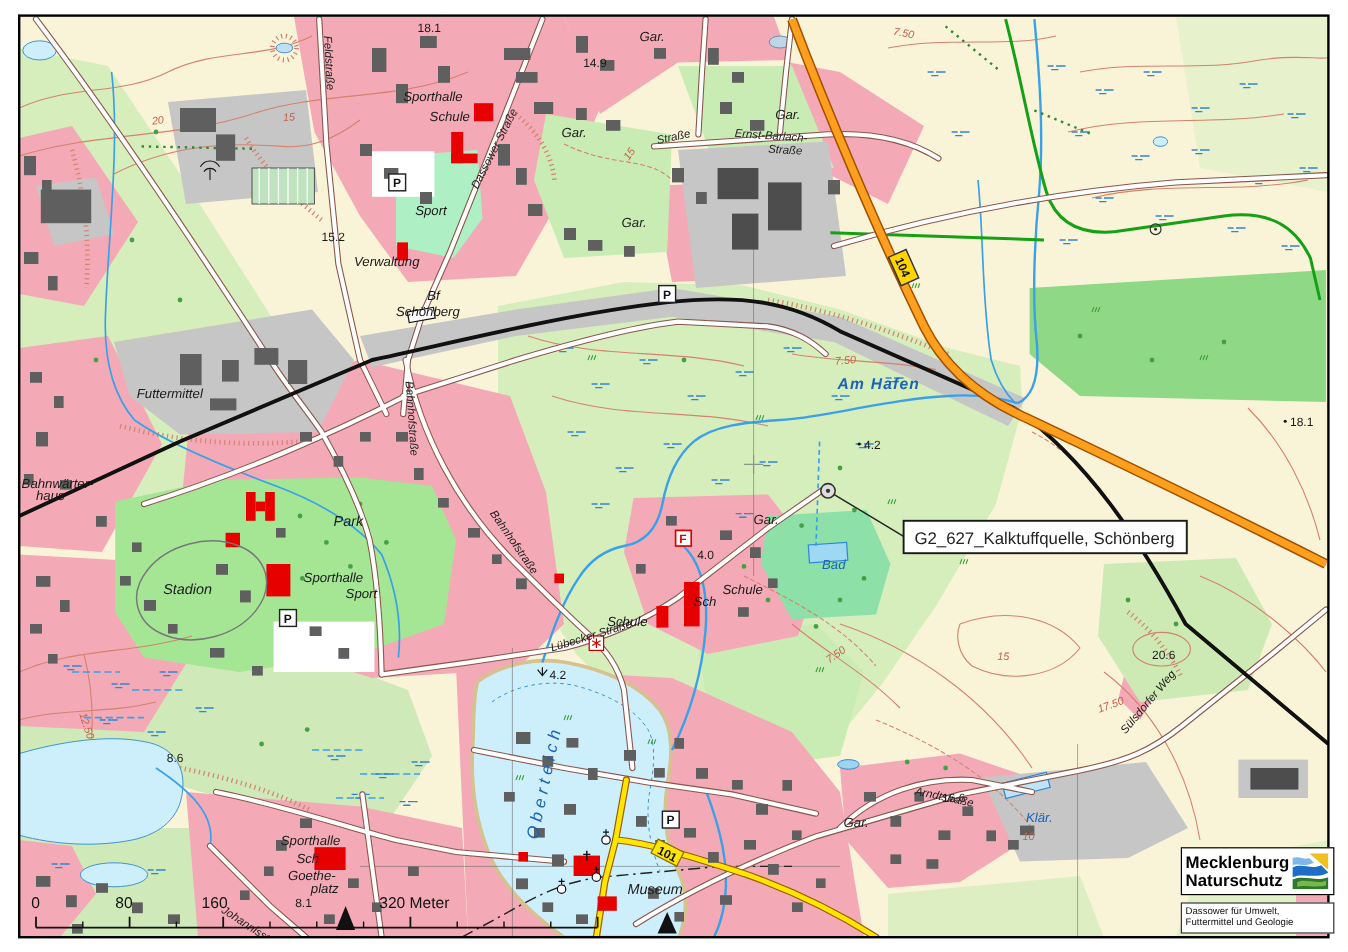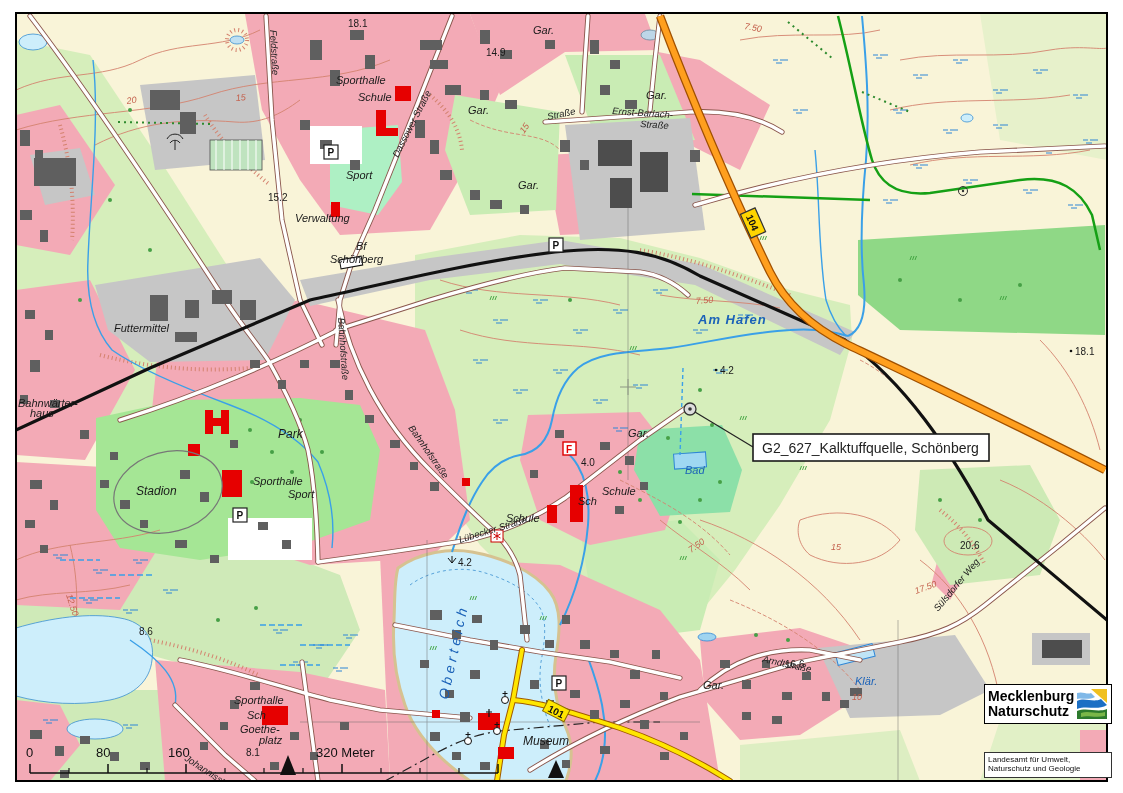--- a/index.html
+++ b/index.html
@@ -636,32 +636,32 @@
         <path d="M30,773 v-9 M108,773 v-9 M186,773 v-9 M342,773 v-9 M498,773 v-9" stroke="#111" stroke-width="1.5"></path>
         <path d="M69,773 v-5 M147,773 v-5 M225,773 v-5 M264,773 v-5 M303,773 v-5 M381,773 v-5 M420,773 v-5 M459,773 v-5" stroke="#111" stroke-width="1.2"></path>
       </g>
     </g>
   </g>
 
   <rect x="16" y="13" width="1091" height="768" fill="none" stroke="#000" stroke-width="2"></rect>
 </svg>
 
 
-<div class="logo-card" style="left:984px;top:684px;width:128px;height:40px">
+<div class="logo-card" style="left:984px;top:706px;width:128px;height:40px">
   <div class="logo-names">
     <div>Mecklenburg</div>
     <div>Naturschutz</div>
   </div>
   <svg width="30" height="30" viewBox="0 0 30 30">
     <rect width="30" height="30" fill="#ffffff"></rect>
     <polygon points="14,0 30,0 30,14" fill="#f0c020"></polygon>
     <path d="M0,4 C6,2 10,6 14,4 L18,8 C10,12 4,8 0,10 Z" fill="#7fb8e8"></path>
     <path d="M0,12 C8,8 16,14 24,10 L30,16 C20,22 10,16 0,20 Z" fill="#1c6fc4"></path>
     <path d="M0,22 C10,18 20,24 30,20 L30,30 L0,30 Z" fill="#2d7a2d"></path>
     <path d="M4,24 C12,21 20,26 28,23 L28,27 C18,29 10,26 4,28 Z" fill="#7ab648"></path>
   </svg>
 </div>
 <div class="logo-sub" style="left:984px;top:752px;width:128px;height:26px">
-  <div>Landesamt für Umwelt,</div>
-  <div>Naturschutz und Geologie</div>
+  <div>Dassower für Umwelt,</div>
+  <div>Futtermittel und Geologie</div>
 </div>
 
 </div>
 
 </body></html>

